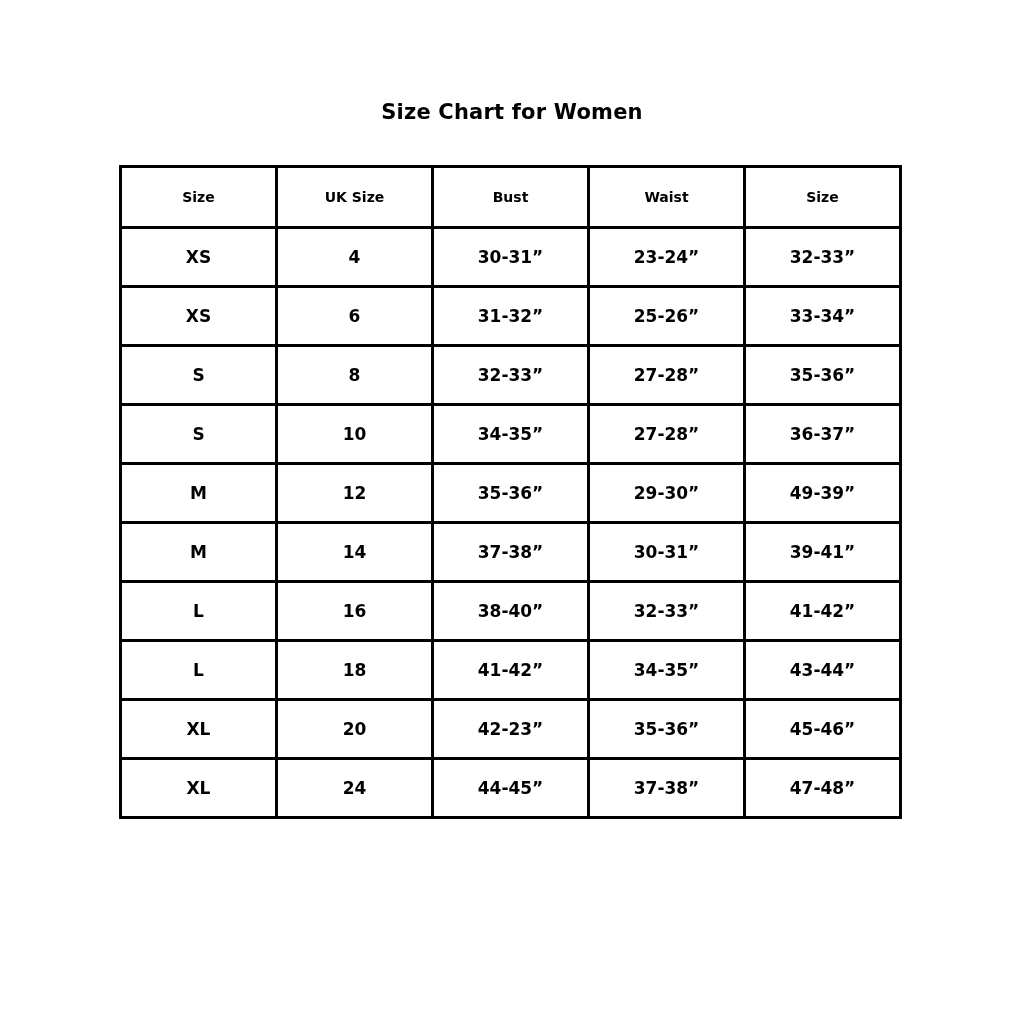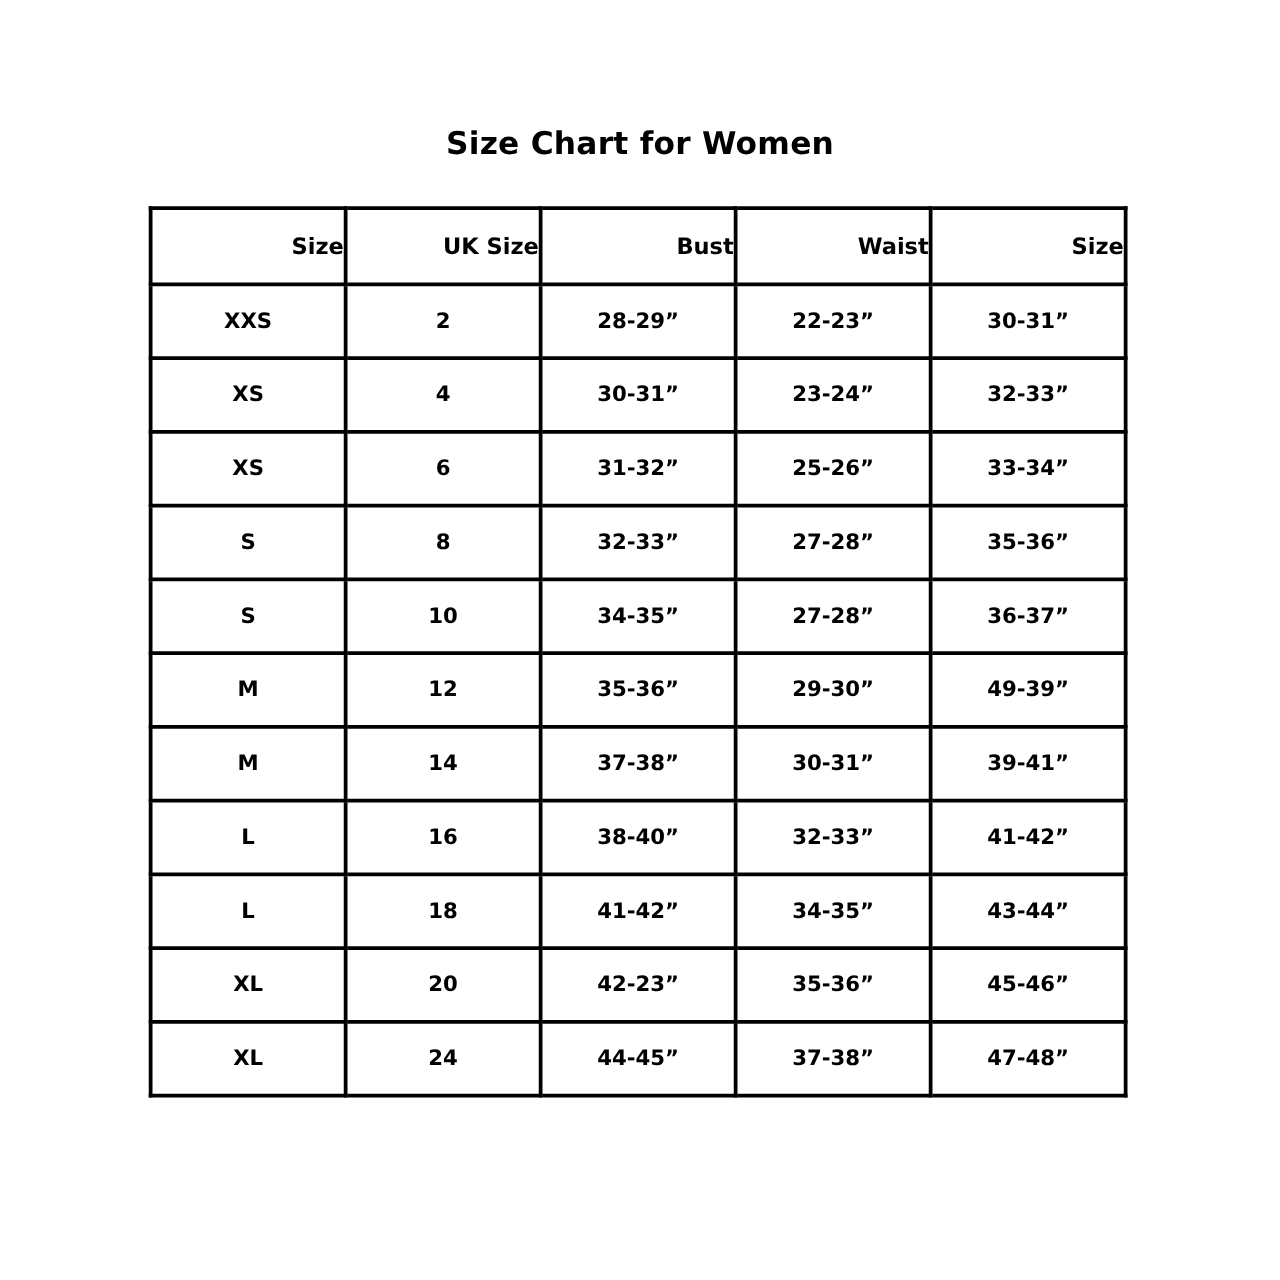--- a/index.html
+++ b/index.html
@@ -19,21 +19,21 @@
     height: 1024px;
     position: relative;
     box-sizing: border-box;
   }
   .title {
     position: absolute;
     top: 100px;
     left: 0;
     width: 1024px;
     text-align: center;
-    font-size: 25px;
+    font-size: 21px;
     font-weight: bold;
     letter-spacing: 0.2px;
   }
   .table-wrap {
     position: absolute;
     top: 165px;
     left: 119px;
     width: 780px;
   }
   table.size-chart {
@@ -44,23 +44,22 @@
   table.size-chart td, table.size-chart th {
     border: 3px solid #000000;
     text-align: center;
     vertical-align: middle;
     font-size: 17px;
     font-weight: bold;
     height: 56px;
     padding: 0;
   }
   table.size-chart thead th {
-    font-size: 18px;
+    font-size: 14px;
     height: 58px;
-    text-align: right;
   }
   table.size-chart col.c0 { width: 156px; }
   table.size-chart col.c1 { width: 156px; }
   table.size-chart col.c2 { width: 156px; }
   table.size-chart col.c3 { width: 156px; }
   table.size-chart col.c4 { width: 156px; }
 </style>
 </head>
 <body>
 
@@ -80,27 +79,20 @@
       <thead>
         <tr>
           <th>Size</th>
           <th>UK Size</th>
           <th>Bust</th>
           <th>Waist</th>
           <th>Size</th>
         </tr>
       </thead>
       <tbody>
-        <tr>
-          <td>XXS</td>
-          <td>2</td>
-          <td>28-29”</td>
-          <td>22-23”</td>
-          <td>30-31”</td>
-        </tr>
         <tr>
           <td>XS</td>
           <td>4</td>
           <td>30-31”</td>
           <td>23-24”</td>
           <td>32-33”</td>
         </tr>
         <tr>
           <td>XS</td>
           <td>6</td>

